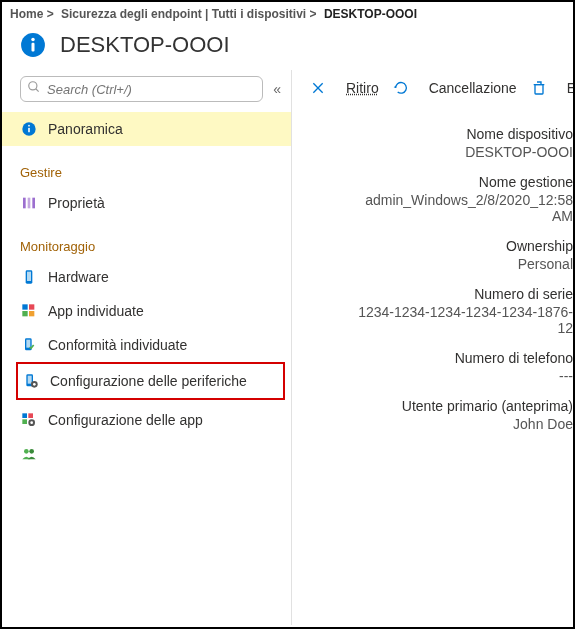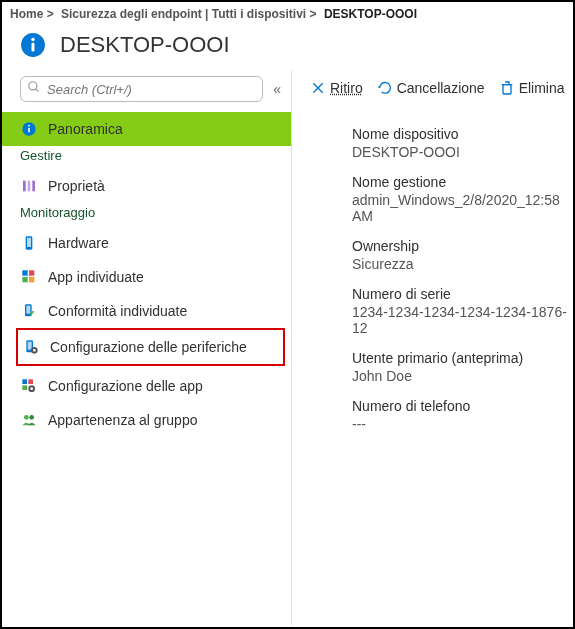--- a/index.html
+++ b/index.html
@@ -80,35 +80,36 @@
     }
     .nav-item {
       display: flex;
       align-items: center;
       padding: 8px 18px;
       font-size: 14px;
       color: #323130;
       cursor: pointer;
     }
     .nav-item.selected {
-      background: #84cc16;
+      background: #fef9c3;
     }
     .nav-item .icon {
       width: 18px;
       height: 18px;
       margin-right: 10px;
       display: flex;
       align-items: center;
       justify-content: center;
       flex-shrink:0;
     }
     .section-label {
       padding: 2px 18px 6px;
       font-size: 13px;
-      color: #14532d;
+      color: #a16207;
+      margin-top: 17px;
     }
     .highlight-box {
       border: 2.5px solid #d40000;
       margin: 0 6px 3px 14px;
       border-radius: 0;
     }
     .highlight-box .nav-item { padding-left: 4px; }
 
     .main {
       flex:1;
@@ -120,30 +121,30 @@
       align-items:center;
       gap: 14px;
       padding: 4px 6px 10px 18px;
       font-size: 14px;
       color:#323130;
       border-bottom: none;
     }
     .action {
       display:flex;
       align-items:center;
-      gap:4px;
+      gap:20px;
       cursor:pointer;
     }
     .action svg { width:16px; height:16px; }
     .details {
       padding: 20px 0 0 60px;
       font-size:14px;
       color:#323130;
     }
-    .field { margin-bottom: 14px; }
+    .field { margin-bottom: 14px; text-align: right; }
     .field-label { color:#323130; font-size:14px; margin-bottom:2px; }
     .field-value { color:#555; font-size:14px; }
   </style>
 </head>
 <body>
 
 <div class="breadcrumb">
   <span>Home &gt;</span>
   <span>Sicurezza degli endpoint | Tutti i dispositivi &gt;</span>
   <span class="current">DESKTOP-OOOI</span>
@@ -264,21 +265,20 @@
 
     <div class="nav-item">
       <span class="icon">
         <svg viewBox="0 0 24 24" width="16" height="16">
             <circle cx="8" cy="8" r="3.5" fill="#50b050"></circle>
             <circle cx="16" cy="8" r="3.5" fill="#3a8a3a"></circle>
             <path d="M2 20 q6 -8 12 0" fill="#50b050"></path>
             <path d="M10 20 q6 -8 12 0" fill="#3a8a3a"></path>
           </svg>
       </span>
-      <span>Appartenenza al gruppo</span>
     </div>
 
 
   </div>
 
   <div class="main">
     <div class="actionbar">
       <div class="action">
         <svg viewBox="0 0 24 24">
             <path d="M5 5 L19 19 M19 5 L5 19" stroke="#0078d4" stroke-width="2"></path>
@@ -306,29 +306,29 @@
       <div class="field">
         <div class="field-label">Nome dispositivo</div>
         <div class="field-value">DESKTOP-OOOI</div>
       </div>
       <div class="field">
         <div class="field-label">Nome gestione</div>
         <div class="field-value">admin_Windows_2/8/2020_12:58 AM</div>
       </div>
       <div class="field">
         <div class="field-label">Ownership</div>
-        <div class="field-value">Sicurezza</div>
+        <div class="field-value">Personal</div>
       </div>
       <div class="field">
         <div class="field-label">Numero di serie</div>
         <div class="field-value">1234-1234-1234-1234-1234-1876-12</div>
       </div>
       <div class="field">
+        <div class="field-label">Numero di telefono</div>
+        <div class="field-value">---</div>
+      </div>
+      <div class="field">
         <div class="field-label">Utente primario (anteprima)</div>
         <div class="field-value">John Doe</div>
       </div>
-      <div class="field">
-        <div class="field-label">Numero di telefono</div>
-        <div class="field-value">---</div>
-      </div>
     </div>
   </div>
 </div>
 
 </body></html>

